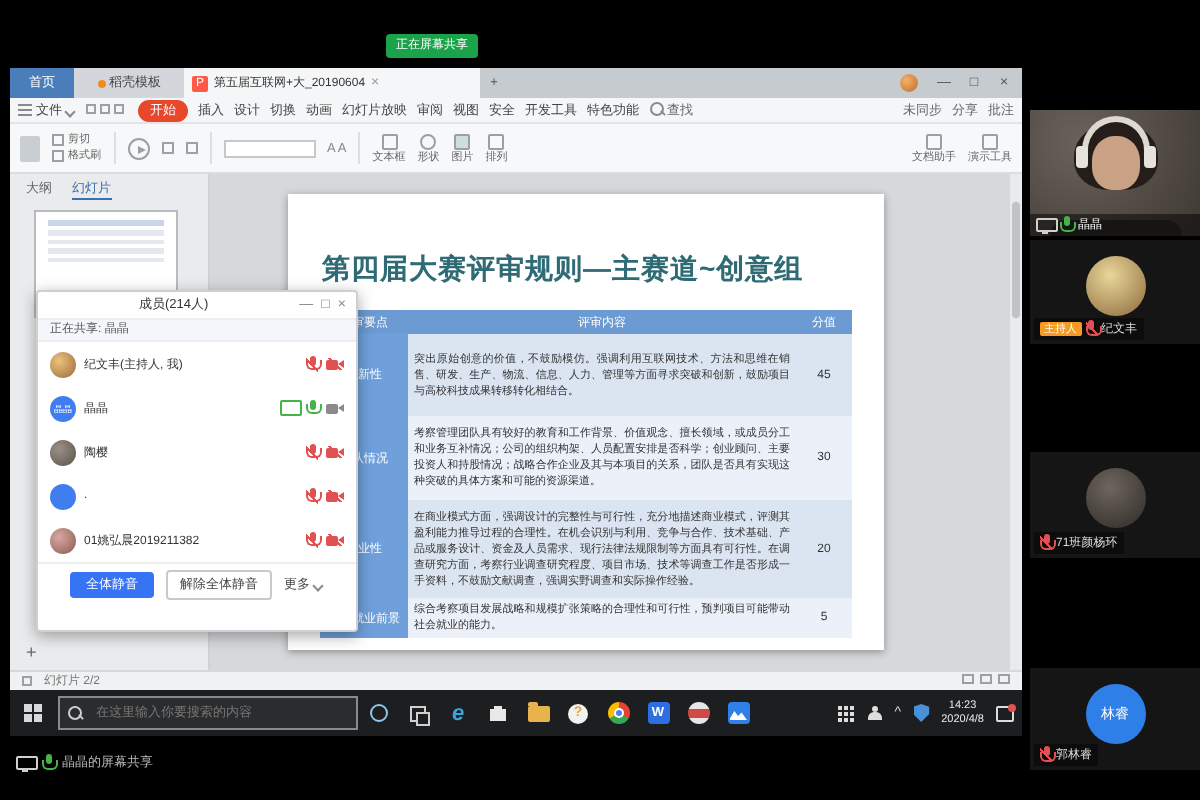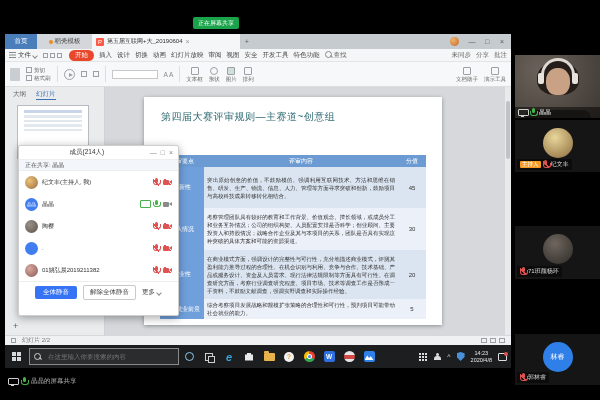--- a/index.html
+++ b/index.html
@@ -74,21 +74,21 @@
   .workspace{left:0;top:53px;width:100%;height:248px;display:flex;background:#d6d8db;}
   .spanel{width:100px;background:#e9ebed;border-right:1px solid #cfd2d5;position:relative;font-size:6.5px;}
   .sptabs{display:flex;gap:10px;padding:3px 8px;color:#666;}
   .sptabs .on{color:#3a6fb0;border-bottom:1px solid #3a6fb0;}
   .thumb{position:absolute;left:12px;top:18px;width:72px;height:54px;background:#fff;border:1px solid #b8bcc0;}
   .thumb i{display:block;background:#c9d6ea;height:3px;margin:4px 6px 2px;}
   .thumb em{display:block;background:#e3e8ef;height:2.5px;margin:2px 6px;}
   .addslide{position:absolute;left:8px;bottom:4px;color:#666;font-size:9px;}
   .canvas{flex:1;position:relative;}
   .slide{position:absolute;left:39px;top:10px;width:298px;height:228px;background:#fff;box-shadow:0 1px 4px rgba(0,0,0,.35);}
-  .stitle{position:absolute;left:17px;top:13px;font-size:10px;font-weight:normal;color:#2e6b74;letter-spacing:.5px;}
+  .stitle{position:absolute;left:17px;top:29px;font-size:14px;font-weight:bold;color:#2e6b74;letter-spacing:.5px;}
   .stable{position:absolute;left:16px;top:58px;width:266px;border-collapse:collapse;table-layout:fixed;}
   .stable td,.stable th{padding:1px 3px;vertical-align:middle;overflow:hidden;}
   .stable th{background:#6b9bd2;color:#fff;font-weight:normal;font-size:6px;height:12px;}
   .cpoint{background:#6FA0DC;color:#fff;text-align:center;font-size:6px;}
   .ccontent{font-size:5.5px;line-height:8px;color:#333;text-align:justify;}
   .cscore{text-align:center;font-size:6px;color:#333;}
   .r-odd td.cbg{background:#dbe5f1;} .r-even td.cbg{background:#ecf1f9;}
   .vscroll{width:6px;background:#e8eaec;position:relative;}
   .vscroll::before{content:'';position:absolute;left:1px;top:14px;width:4px;height:58px;background:#c0c3c6;border-radius:2px;}
 

